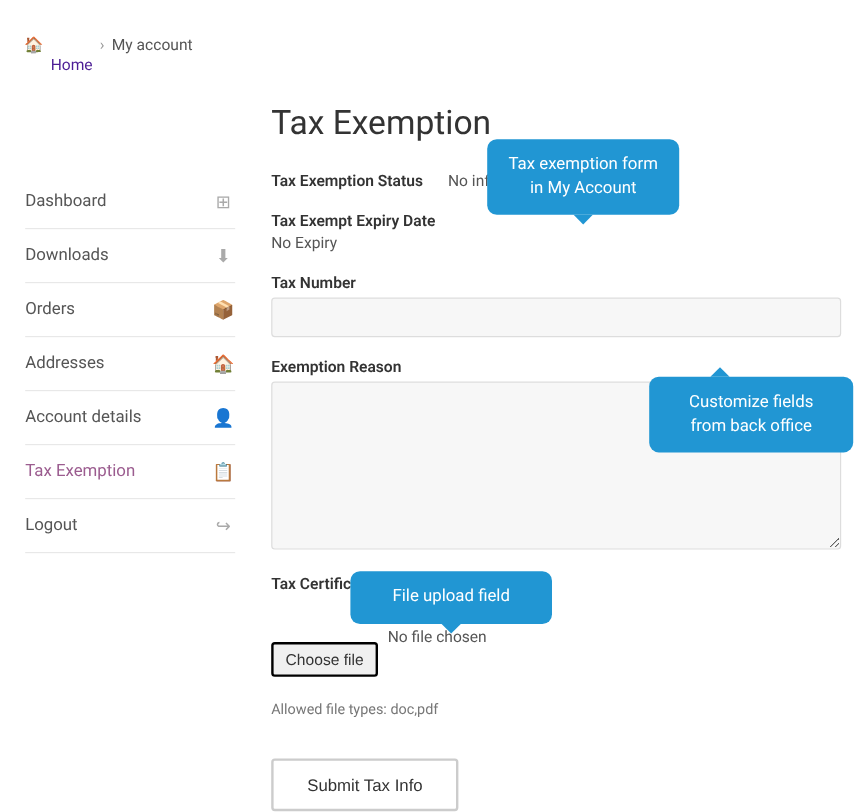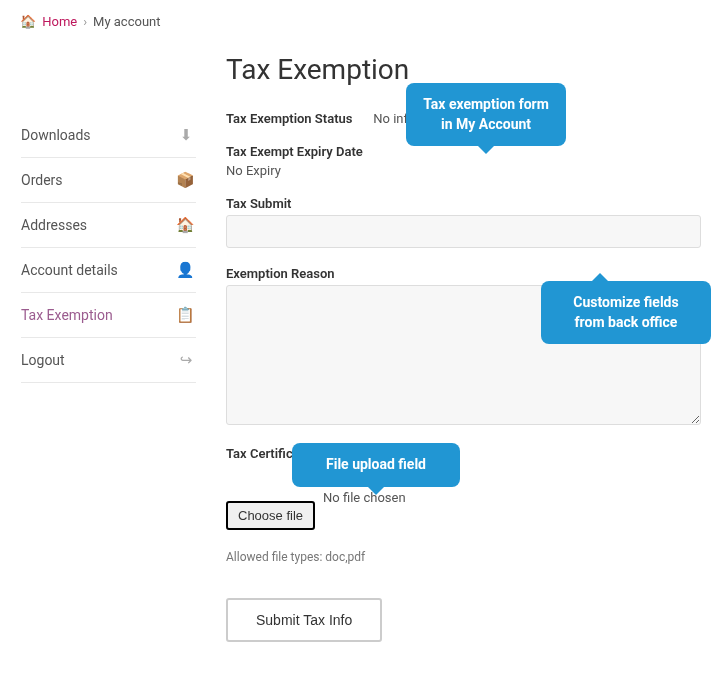--- a/index.html
+++ b/index.html
@@ -12,22 +12,23 @@
 
     .breadcrumb {
       padding: 14px 20px;
       font-size: 13px;
       color: #555;
       display: flex;
       align-items: center;
       gap: 6px;
     }
     .breadcrumb a {
-      color: #be185d;
+      color: #4c1d95;
       text-decoration: none;
+      margin-top: 33px;
     }
     .breadcrumb-sep { color: #999; }
 
     .page-container {
       display: flex;
       max-width: 720px;
       margin: 0 auto;
       padding: 10px 20px 40px;
       position: relative;
     }
@@ -158,21 +159,21 @@
     }
 
     
     .tooltip-bubble {
       position: absolute;
       background: #2196d3;
       color: #fff;
       border-radius: 8px;
       padding: 12px 16px;
       font-size: 14px;
-      font-weight: 700;
+      font-weight: 400;
       text-align: center;
       line-height: 1.4;
       z-index: 10;
     }
     .tooltip-bubble::after {
       content: '';
       position: absolute;
       border: 8px solid transparent;
     }
 
@@ -218,20 +219,24 @@
   <span>🏠</span>
   <a href="#">Home</a>
   <span class="breadcrumb-sep">›</span>
   <span>My account</span>
 </div>
 
 <div class="page-container">
 
   <nav class="sidebar">
     <div class="sidebar-item">
+      <span>Dashboard</span>
+      <span class="sidebar-icon">⊞</span>
+    </div>
+    <div class="sidebar-item">
       <span>Downloads</span>
       <span class="sidebar-icon">⬇</span>
     </div>
     <div class="sidebar-item">
       <span>Orders</span>
       <span class="sidebar-icon">📦</span>
     </div>
     <div class="sidebar-item">
       <span>Addresses</span>
       <span class="sidebar-icon">🏠</span>
@@ -268,21 +273,21 @@
     </div>
 
     
     <div class="field-group">
       <div class="field-label">Tax Exempt Expiry Date</div>
       <div class="field-value">No Expiry</div>
     </div>
 
     
     <div class="field-group">
-      <div class="field-label">Tax Submit</div>
+      <div class="field-label">Tax Number</div>
       <input type="text" class="text-input" style="">
     </div>
 
     
     <div class="tooltip-bubble tooltip-customize">
       <span style="white-space: pre-line;">Customize fields
 from back office</span>
     </div>
 
     

